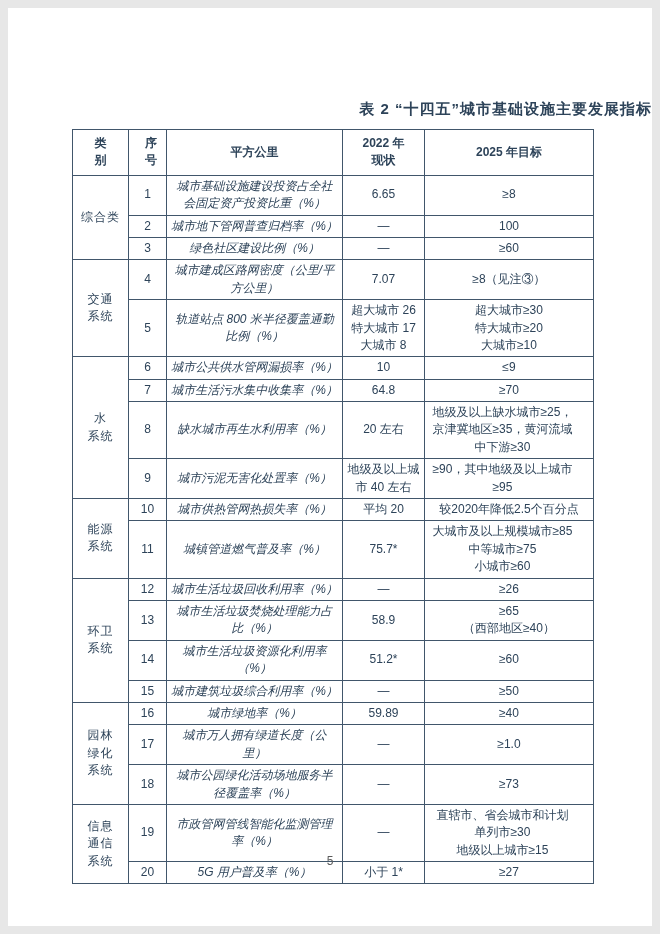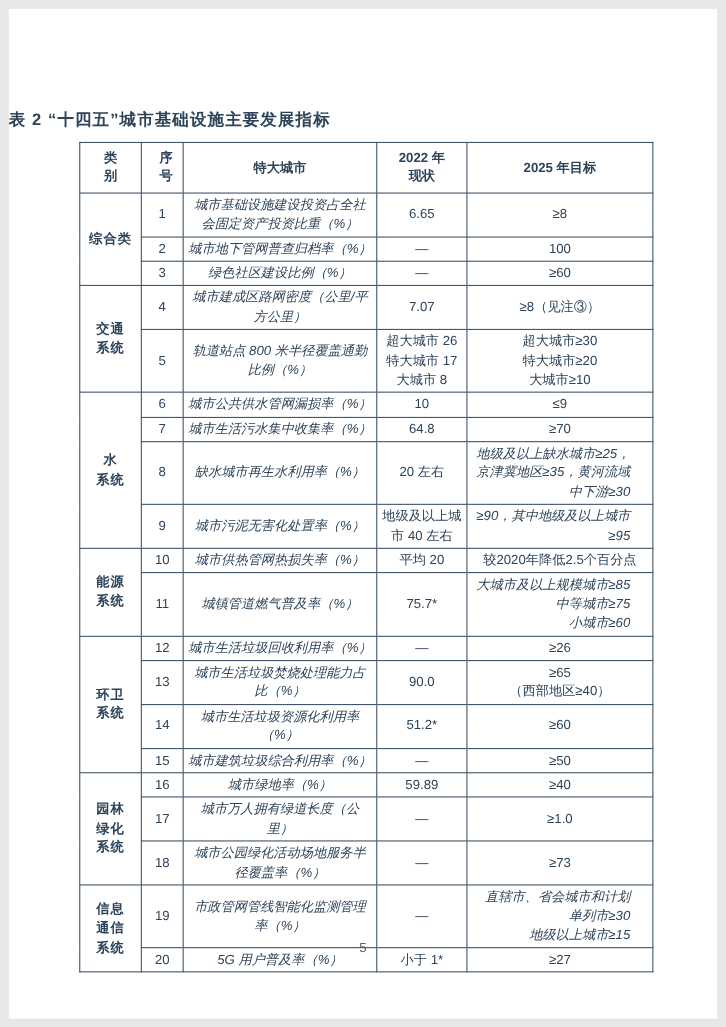--- a/index.html
+++ b/index.html
@@ -10,21 +10,21 @@
     font-family: "Liberation Sans", sans-serif;
     position: relative;
   }
   .page {
     position: absolute;
     left: 8px; top: 8px;
     width: 644px; height: 918px;
     background: #ffffff;
   }
   .doc-title {
-    text-align: left;
+    text-align: right;
     margin-top: 92px;
     font-size: 15px;
     font-weight: bold;
     color: #2d4359;
     letter-spacing: 1px;
   }
   table.indicators {
     border-collapse: collapse;
     table-layout: fixed;
     margin: 10px 0 0 64px;
@@ -45,34 +45,33 @@
   table.indicators th {
     font-weight: bold;
     padding: 5px 16px;
   }
   col.c-cat { width: 56px; }
   col.c-num { width: 38px; }
   col.c-ind { width: 176px; }
   col.c-st  { width: 82px; }
   col.c-tg  { width: 169px; }
   td.cat {
-    font-weight: bold;
+    font-weight: normal;
     letter-spacing: 1px;
   }
   td.ind {
     text-align: left;
     padding-left: 8px;
     padding-right: 6px;
     font-style: italic;
   }
   td.tg.left {
-    text-align: right;
+    text-align: center;
     padding-left: 7px;
     padding-right: 20px;
-    font-style: italic;
   }
   .page-number {
     position: absolute;
     bottom: 58px;
     left: 0; right: 0;
     text-align: center;
     font-size: 12px;
     color: #5a5a5a;
   }
 </style>
@@ -88,21 +87,21 @@
       <col class="c-cat">
         <col class="c-num">
         <col class="c-ind">
         <col class="c-st">
         <col class="c-tg">
     </colgroup>
     <thead>
       <tr>
         <th>类别</th>
         <th>序号</th>
-        <th>特大城市</th>
+        <th>平方公里</th>
         <th>2022 年现状</th>
         <th>2025 年目标</th>
       </tr>
     </thead>
     <tbody>
       <tr>
         <td class="cat" rowspan="3">综合类</td>
         <td class="num">1</td>
         <td class="ind">城市基础设施建设投资占全社会固定资产投资比重（%）</td>
         <td class="st">6.65</td>
@@ -188,21 +187,21 @@
         <td class="cat" rowspan="4">环卫
 系统</td>
         <td class="num">12</td>
         <td class="ind">城市生活垃圾回收利用率（%）</td>
         <td class="st">—</td>
         <td class="tg">≥26</td>
       </tr>
       <tr>
         <td class="num">13</td>
         <td class="ind">城市生活垃圾焚烧处理能力占比（%）</td>
-        <td class="st">90.0</td>
+        <td class="st">58.9</td>
         <td class="tg">≥65
 （西部地区≥40）</td>
       </tr>
       <tr>
         <td class="num">14</td>
         <td class="ind">城市生活垃圾资源化利用率（%）</td>
         <td class="st">51.2*</td>
         <td class="tg">≥60</td>
       </tr>
       <tr>

